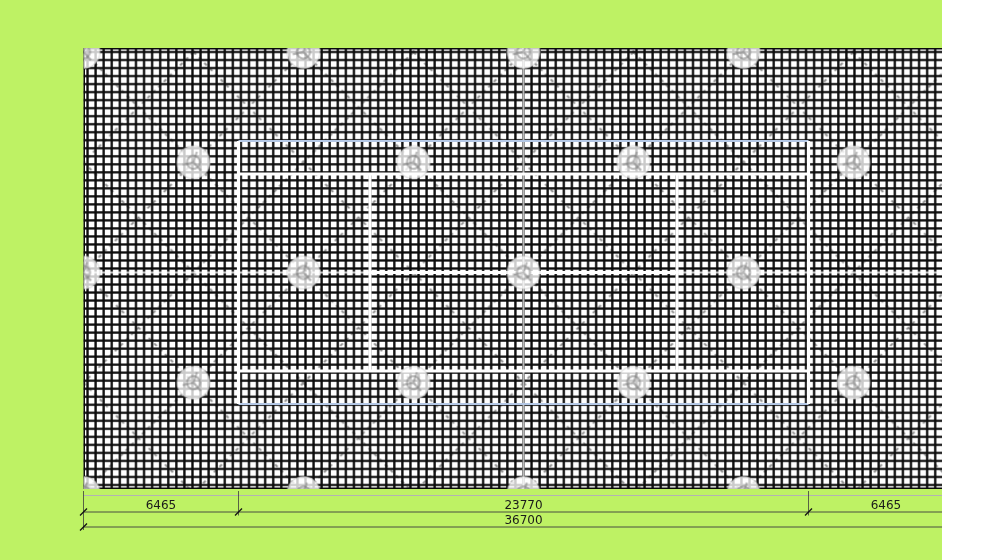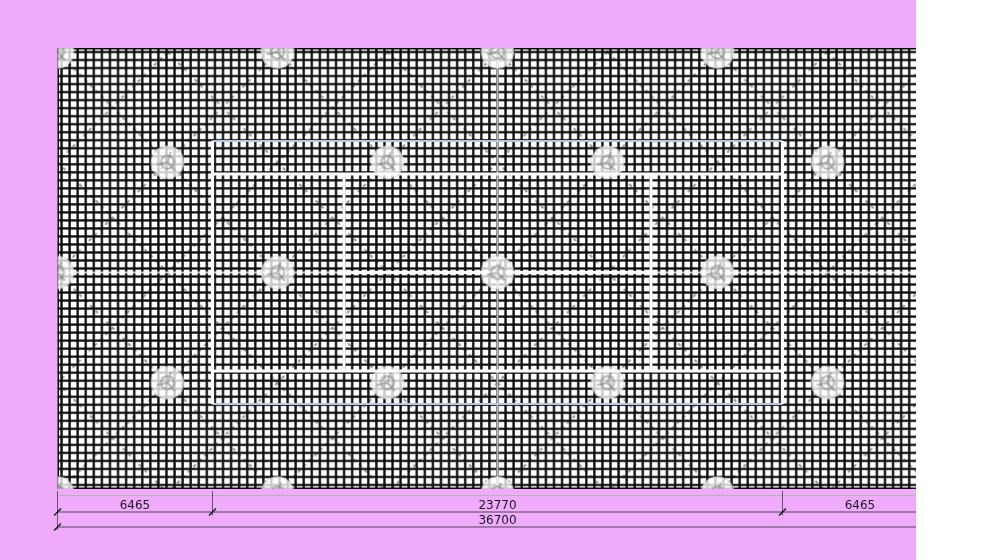--- a/index.html
+++ b/index.html
@@ -1,16 +1,16 @@
 <!DOCTYPE html>
 <html><head>
 <meta charset="utf-8">
 <style>
   html,body{margin:0;padding:0;background:#ffffff;}
-  .stage{position:relative;width:916px;height:560px;background:#f0abfc;overflow:hidden;}
+  .stage{position:relative;width:916px;height:560px;background:#bef264;overflow:hidden;padding-left:26px;}
   svg{display:block;}
   text{font-family:"DejaVu Sans","Liberation Sans",sans-serif;fill:#1a1a1a;}
   .dim-label{font-size:12px;}
   .dim-label-v{font-size:11.5px;}
 </style>
 </head>
 <body>
 
 <div class="stage">
 <svg width="1000" height="560" viewBox="0 0 1000 560">

